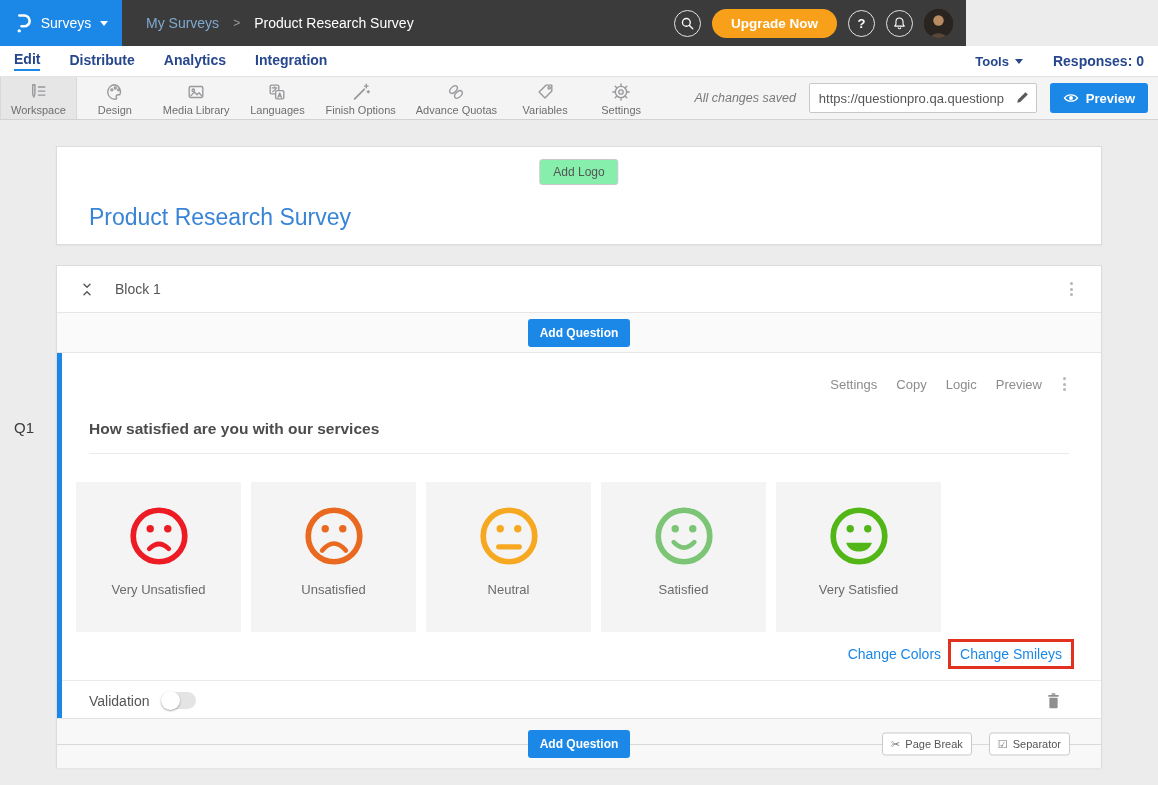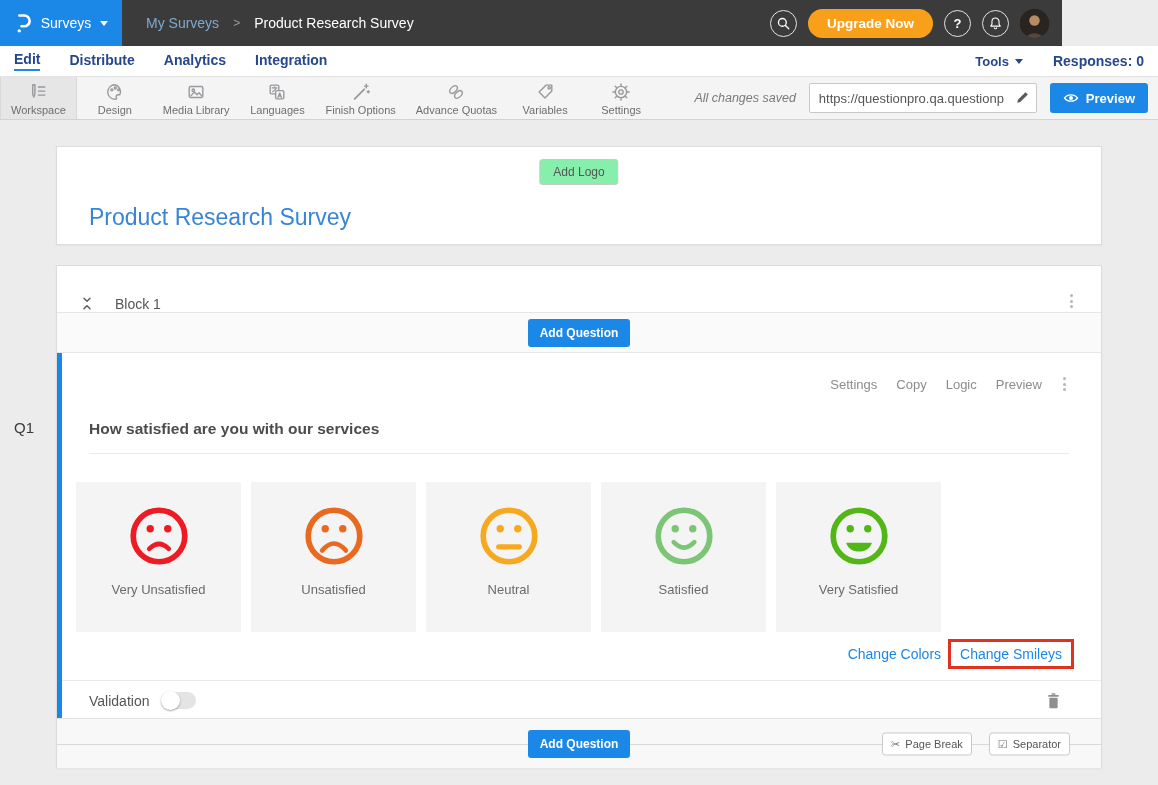--- a/index.html
+++ b/index.html
@@ -5,21 +5,21 @@
   * { box-sizing: border-box; margin: 0; padding: 0; }
   html,body { width:1158px; }
   body {
     font-family: "Liberation Sans", sans-serif;
     background:#ececec;
     -webkit-font-smoothing: antialiased;
   }
   .stage { position:relative; width:1158px; height:785px; background:#ececec; overflow:hidden; }
 
   
-  .topbar { position:absolute; top:0; left:0; width:1062px; height:46px; background:#3b3b3b; display:flex; align-items:center; }
+  .topbar { position:absolute; top:0; left:0; width:966px; height:46px; background:#3b3b3b; display:flex; align-items:center; }
   .logo-block { width:122px; height:46px; background:#1b87e6; display:flex; align-items:center; justify-content:center; gap:9px; cursor:pointer; }
   .logo-block .menu-label { color:#fff; font-size:14px; }
   .caret { width:0; height:0; border-left:4px solid transparent; border-right:4px solid transparent; border-top:5px solid #fff; display:inline-block; }
   .breadcrumb { display:flex; align-items:center; gap:14px; margin-left:24px; font-size:14px; }
   .crumb-parent { color:#7fa9cf; cursor:pointer; }
   .crumb-sep { color:#9a9a9a; font-size:12px; }
   .crumb-current { color:#fff; }
   .topbar-right { margin-left:auto; display:flex; align-items:center; gap:11px; padding-right:13px; }
   .circle-btn { width:27px; height:27px; border-radius:50%; border:1.5px solid rgba(255,255,255,.85); display:flex; align-items:center; justify-content:center; color:#fff; font-size:13px; font-weight:bold; cursor:pointer; background:transparent; }
   .upgrade-btn { height:29px; padding:0 19px; border-radius:15px; background:#f9a01b; border:none; color:#fff; font-weight:bold; font-size:13.5px; font-family:"Liberation Sans",sans-serif; cursor:pointer; }
@@ -49,21 +49,21 @@
 
   
   .q-index { position:absolute; left:14px; top:419px; font-size:15px; color:#3a3a3a; }
 
   .card { position:absolute; left:56px; width:1046px; background:#fff; border:1px solid #dcdcdc; box-shadow:0 1px 2px rgba(0,0,0,.04); }
   .survey-card { top:146px; height:99px; }
   .addlogo-btn { position:absolute; left:50%; transform:translateX(-50%); top:12px; background:#86efac; border:1px solid #c9c9c9; border-radius:3px; padding:5px 13px; font-size:12px; color:#555; cursor:pointer; font-family:"Liberation Sans",sans-serif; }
   .survey-title { position:absolute; left:32px; top:57px; font-size:23px; color:#3884d7; font-weight:500; cursor:text; }
 
   .block-card { top:265px; height:503px; }
-  .block-header { height:47px; display:flex; align-items:flex-end; padding:0 24px 0 22px; border-bottom:1px solid #e6e6e6; }
+  .block-header { height:47px; display:flex; align-items:center; padding:0 24px 0 22px; border-bottom:1px solid #e6e6e6; }
   .collapse-icon { cursor:pointer; display:flex; }
   .block-title { margin-left:20px; font-size:14px; color:#555; }
   .kebab { display:flex; flex-direction:column; gap:2.5px; cursor:pointer; padding:4px; }
   .kebab i { width:3px; height:3px; border-radius:50%; background:#b5b5b5; }
   .block-header .kebab { margin-left:auto; }
 
   .addq-row { height:40px; background:#fafafa; border-bottom:1px solid #e6e6e6; display:flex; align-items:center; justify-content:center; }
   .addq-btn { background:#1b87e6; border:none; border-radius:3px; color:#fff; font-weight:bold; font-size:12px; padding:7px 12px; cursor:pointer; font-family:"Liberation Sans",sans-serif; }
 
   .question-section { height:365px; border-left:5px solid #1b87e6; background:#fff; position:relative; padding-top:20px; }

